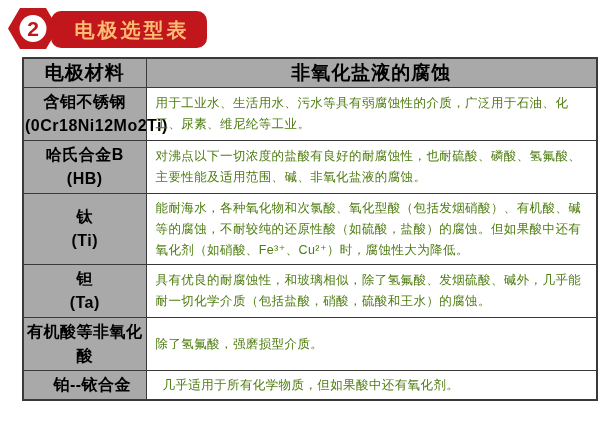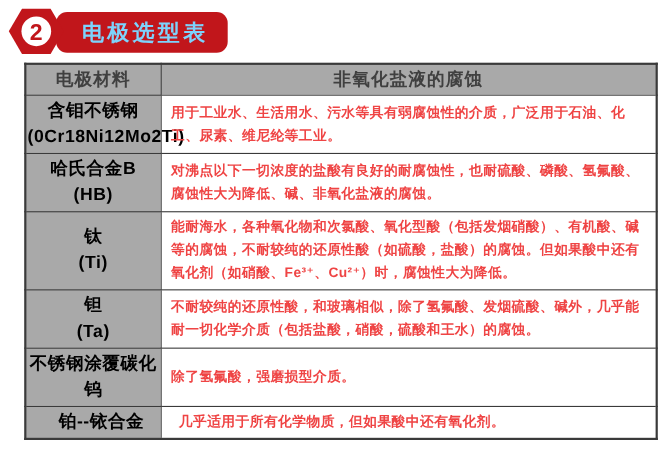--- a/index.html
+++ b/index.html
@@ -13,46 +13,46 @@
 
   
   .hdr{position:absolute;left:0;top:0;width:600px;height:57px;}
   .badge{position:absolute;left:7px;top:6px;width:52px;height:45px;z-index:2;}
   .title-pill{
     position:absolute;left:51px;top:11px;width:156px;height:37px;
     background:#c1161b;border-radius:10px;
     display:flex;align-items:center;justify-content:center;z-index:1;
   }
   .title-pill span{
-    color:#7dd3fc;font-size:20px;font-weight:bold;letter-spacing:3px;
+    color:#fdba74;font-size:20px;font-weight:bold;letter-spacing:3px;
     line-height:1;padding-left:6px;
   }
 
   
   .tbl-wrap{position:absolute;left:22px;top:57px;width:576px;}
   table{
     width:100%;border-collapse:collapse;table-layout:fixed;
     border:2px solid #3a3a3a;
   }
   th,td{border:1px solid #3a3a3a;box-sizing:border-box;}
   col.c-mat{width:123px;}
   th{
-    background:#a9a9a9;color:#404040;
-    font-size:16px;font-weight:bold;height:28px;
+    background:#a9a9a9;color:#000000;
+    font-size:19px;font-weight:bold;height:28px;
     letter-spacing:1px;
   }
   td.mat{
     background:#a9a9a9;color:#000000;
     font-size:16px;font-weight:bold;text-align:center;
     white-space:pre-line;line-height:1.5;letter-spacing:0.5px;
     padding:2px 1px;
   }
   td.desc{
-    background:#ffffff;color:#ef4444;
-    font-size:12.5px;font-weight:bold;
+    background:#ffffff;color:#4d7c0f;
+    font-size:12.5px;font-weight:normal;
     line-height:21px;letter-spacing:0.4px;
     padding:3px 9px 3px 9px;vertical-align:middle;
     text-align:left;
   }
   tr.r1 td{height:50px;}
   tr.r2 td{height:44px;margin-top:28px;}
   tr.r3 td{height:64px;}
   tr.r4 td{height:71px;}
   tr.r5 td{height:43px;}
   tr.r6 td{height:23px;}
@@ -86,34 +86,34 @@
         <th>非氧化盐液的腐蚀</th>
       </tr>
       <tr class="r1">
         <td class="mat">含钼不锈钢
 (0Cr18Ni12Mo2Ti)</td>
         <td class="desc">用于工业水、生活用水、污水等具有弱腐蚀性的介质，广泛用于石油、化工、尿素、维尼纶等工业。</td>
       </tr>
       <tr class="r2">
         <td class="mat">哈氏合金B
 (HB)</td>
-        <td class="desc">对沸点以下一切浓度的盐酸有良好的耐腐蚀性，也耐硫酸、磷酸、氢氟酸、腐蚀性大为降低、碱、非氧化盐液的腐蚀。</td>
+        <td class="desc">对沸点以下一切浓度的盐酸有良好的耐腐蚀性，也耐硫酸、磷酸、氢氟酸、主要性能及适用范围、碱、非氧化盐液的腐蚀。</td>
       </tr>
       <tr class="r4">
         <td class="mat">钛
 (Ti)</td>
         <td class="desc">能耐海水，各种氧化物和次氯酸、氧化型酸（包括发烟硝酸）、有机酸、碱等的腐蚀，不耐较纯的还原性酸（如硫酸，盐酸）的腐蚀。但如果酸中还有氧化剂（如硝酸、Fe³⁺、Cu²⁺）时，腐蚀性大为降低。</td>
       </tr>
       <tr class="r5">
         <td class="mat">钽
 (Ta)</td>
-        <td class="desc">不耐较纯的还原性酸，和玻璃相似，除了氢氟酸、发烟硫酸、碱外，几乎能耐一切化学介质（包括盐酸，硝酸，硫酸和王水）的腐蚀。</td>
+        <td class="desc">具有优良的耐腐蚀性，和玻璃相似，除了氢氟酸、发烟硫酸、碱外，几乎能耐一切化学介质（包括盐酸，硝酸，硫酸和王水）的腐蚀。</td>
       </tr>
       <tr class="r6">
-        <td class="mat">不锈钢涂覆碳化钨</td>
+        <td class="mat">有机酸等非氧化酸</td>
         <td class="desc">除了氢氟酸，强磨损型介质。</td>
       </tr>
       <tr class="r7">
         <td class="mat">铂--铱合金</td>
         <td class="desc">几乎适用于所有化学物质，但如果酸中还有氧化剂。</td>
       </tr>
     </tbody>
       </table>
   </div>
 

